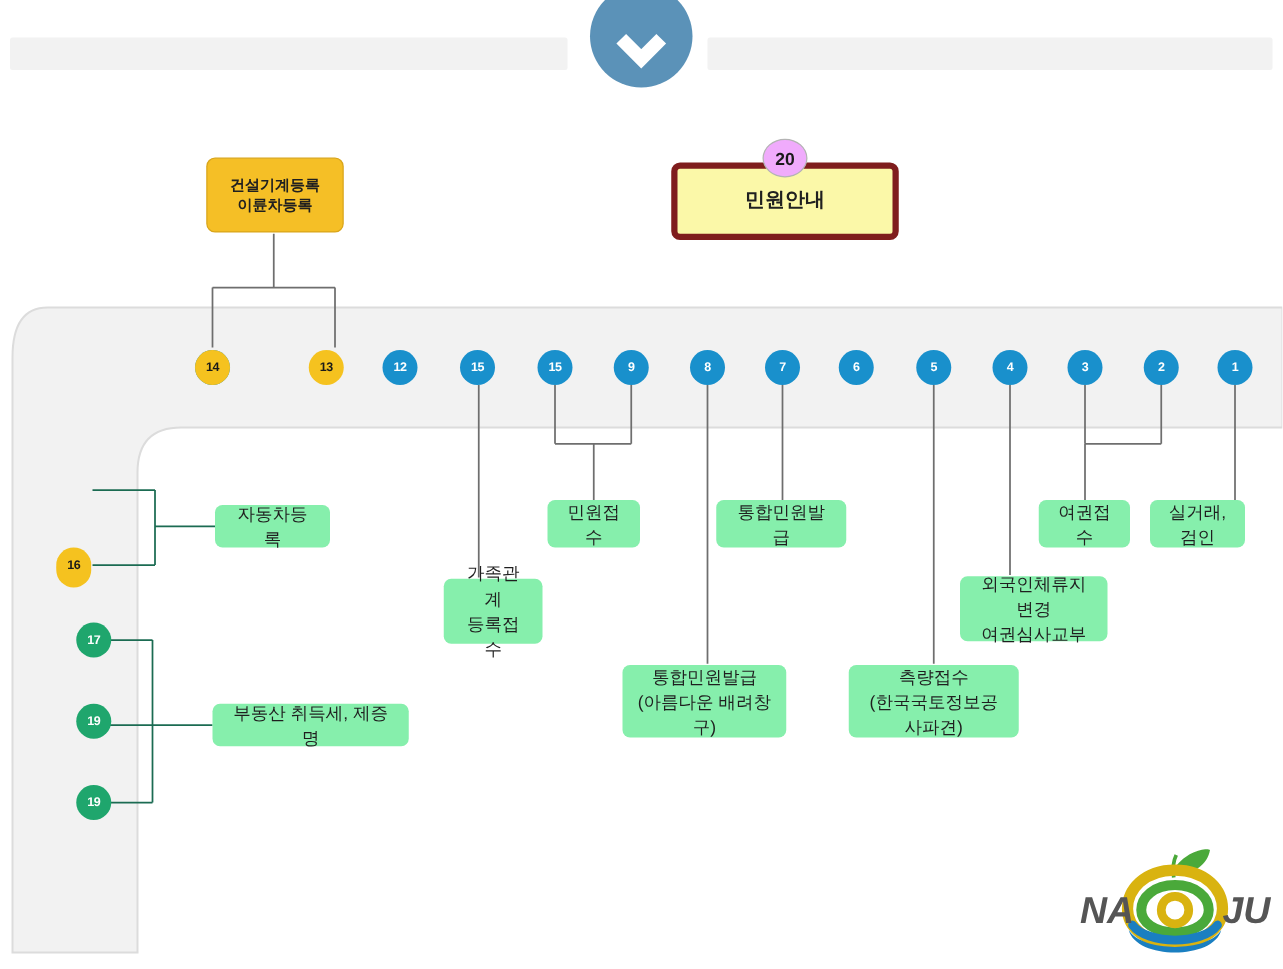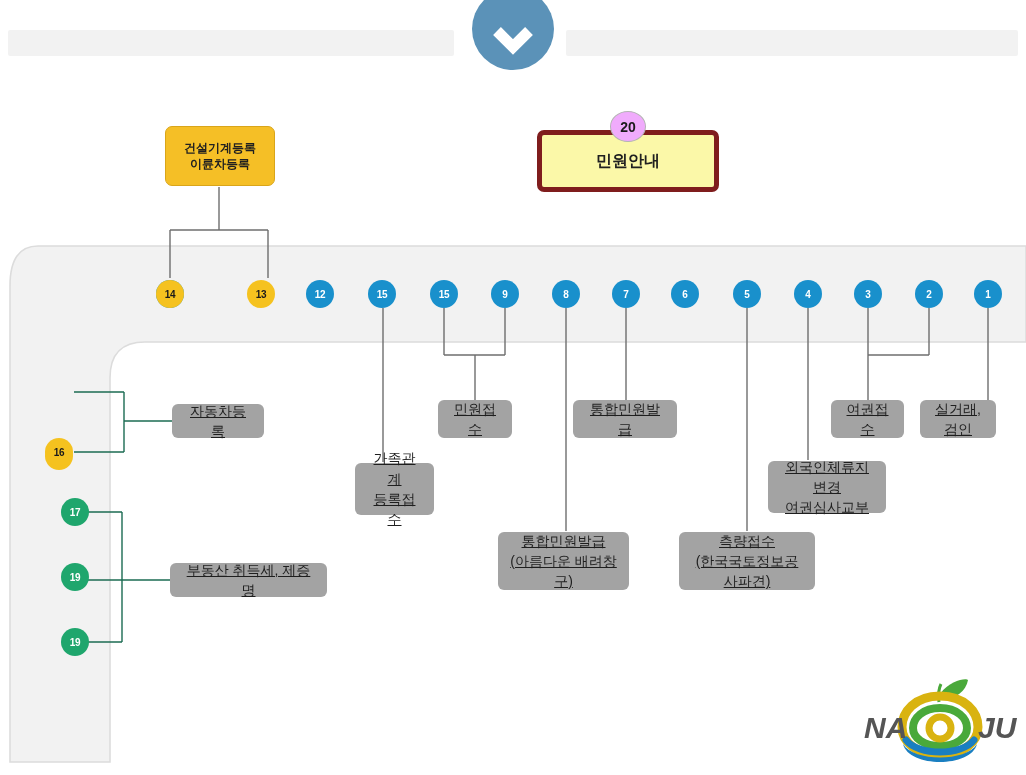--- a/index.html
+++ b/index.html
@@ -104,32 +104,31 @@
     letter-spacing: -0.3px;
   }
   .num-circle.blue   { background: #1990cc; color: #ffffff; }
   .num-circle.yellow { background: #f5c21f; color: #1a1a1a; }
   .num-circle.green  { background: #1fa66d; color: #ffffff; margin-left: 16px; }
 
   
   .leaf-label {
     position: absolute;
     box-sizing: border-box;
-    background: #a3a3a3;
+    background: #86efac;
     border-radius: 6px;
     display: flex;
     align-items: center;
     justify-content: center;
     text-align: center;
     color: #1f1f1f;
     font-size: 14px;
     line-height: 1.45;
     white-space: pre-line;
     padding: 6px 12px;
-    text-decoration: underline;
   }
 
   
   #naju-logo {
     position: absolute;
     left: 862px;
     top: 668px;
     width: 156px;
     height: 100px;
   }

